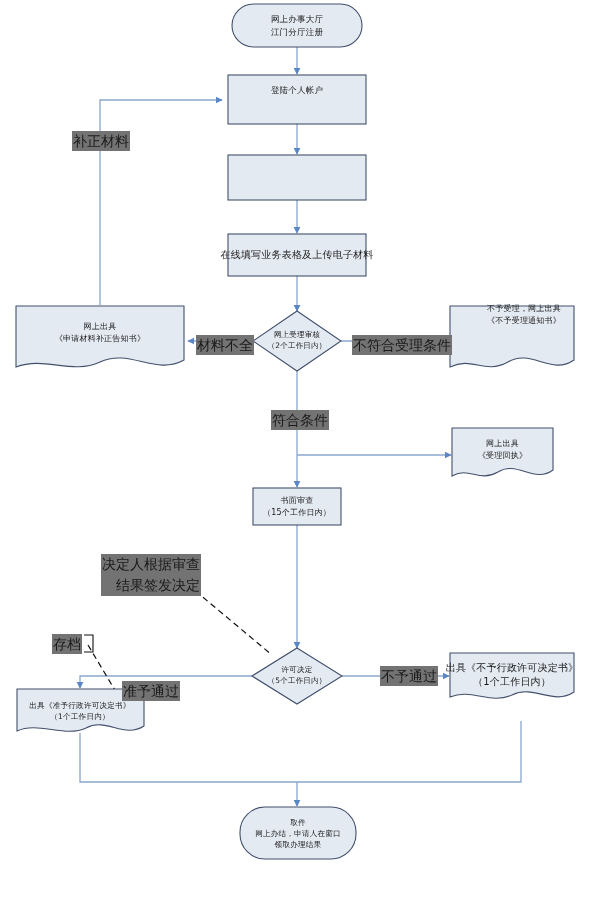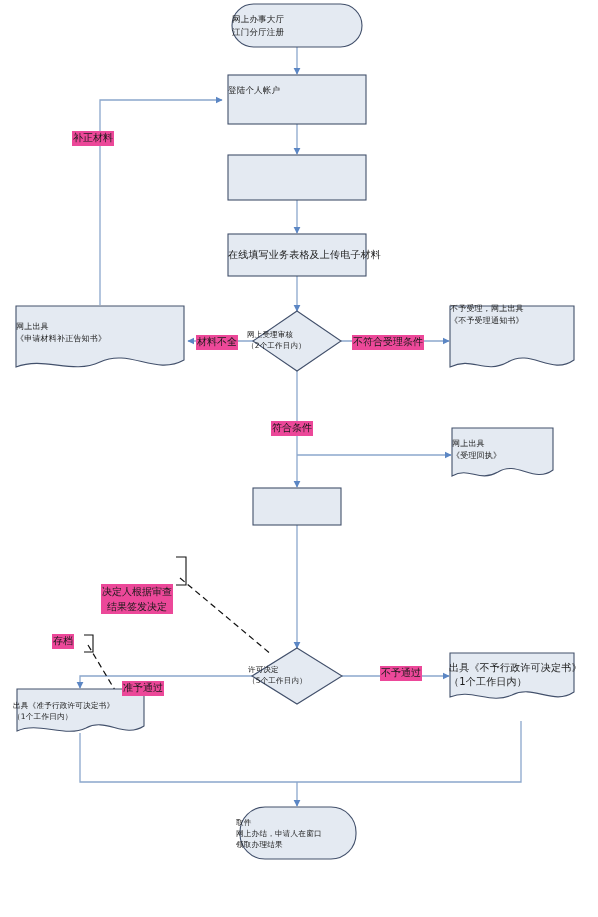--- a/index.html
+++ b/index.html
@@ -19,42 +19,42 @@
   }
   #flow-svg {
     position: absolute;
     left: 0;
     top: 0;
   }
   .node-label {
     position: absolute;
     display: flex;
     flex-direction: column;
-    align-items: flex-start;
+    align-items: center;
     justify-content: center;
     text-align: center;
     color: #1a1a1a;
     font-size: 8.5px;
     line-height: 1.45;
     letter-spacing: 0.2px;
     pointer-events: none;
     font-family: "DejaVu Sans", "Liberation Sans", sans-serif;
   }
   .node-label span { display: block; white-space: nowrap; }
   .edge-label {
     position: absolute;
     color: #1a1a1a;
-    font-size: 10px;
+    font-size: 14px;
     line-height: 1.45;
     white-space: nowrap;
-    background: #ec4899;
+    background: #737373;
     padding: 0 1px;
     font-family: "DejaVu Sans", "Liberation Sans", sans-serif;
   }
-  .edge-label.two-line { white-space: normal; text-align: center; margin-top: 30px; }
+  .edge-label.two-line { white-space: normal; text-align: right; }
   .edge-label span { display: block; }
   #caption {
     position: absolute;
     left: 20px;
     top: 874px;
     width: 560px;
     font-size: 11.5px;
     line-height: 1.6;
     color: #000000;
     text-indent: 28px;
@@ -173,20 +173,24 @@
   <div class="node-label" style="left:450px; top:292px; width:148px; height:46px; font-size:8px;">
     <span>不予受理，网上出具</span>
     <span>《不予受理通知书》</span>
   </div>
 
   <div class="node-label" style="left:452px; top:431px; width:101px; height:38px; font-size:8px;">
     <span>网上出具</span>
     <span>《受理回执》</span>
   </div>
 
+  <div class="node-label" style="left:251px; top:488px; width:92px; height:37px; font-size:8px;">
+    <span>书面审查</span>
+    <span>（15个工作日内）</span>
+  </div>
 
   <div class="node-label" style="left:248px; top:659px; width:98px; height:34px; font-size:7.5px;">
     <span>许可决定</span>
     <span>（5个工作日内）</span>
   </div>
 
   <div class="node-label" style="left:13px; top:692px; width:134px; height:38px; font-size:7.6px;">
     <span>出具《准予行政许可决定书》</span>
     <span>（1个工作日内）</span>
   </div>
@@ -201,21 +205,21 @@
     <span>网上办结，申请人在窗口</span>
     <span>领取办理结果</span>
   </div>
 
   <div class="edge-label" style="left:72px; top:131px;">补正材料</div>
 
   <div class="edge-label" style="left:196px; top:335px;">材料不全</div>
 
   <div class="edge-label" style="left:352px; top:335px;">不符合受理条件</div>
 
-  <div class="edge-label" style="left:271px; top:421px;text-align:center;">符合条件</div>
+  <div class="edge-label" style="left:271px; top:410px;text-align:center;">符合条件</div>
 
   <div class="edge-label" style="left:122px; top:666px;margin-top:15px;">准予通过</div>
 
   <div class="edge-label" style="left:380px; top:666px;">不予通过</div>
 
   <div class="edge-label two-line" style="left:101px; top:554px; line-height:1.5;">
     <span>决定人根据审查</span>
     <span>结果签发决定</span>
   </div>
 

